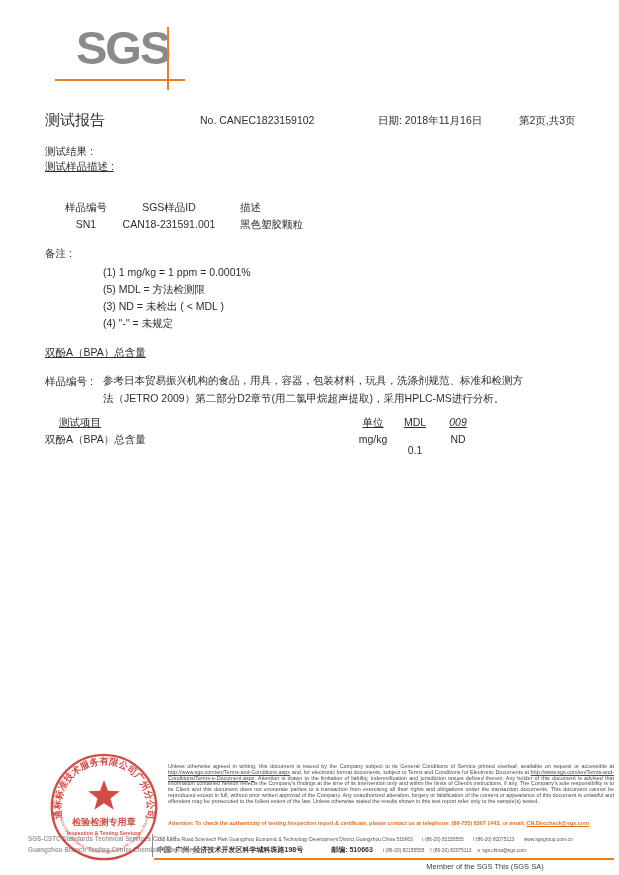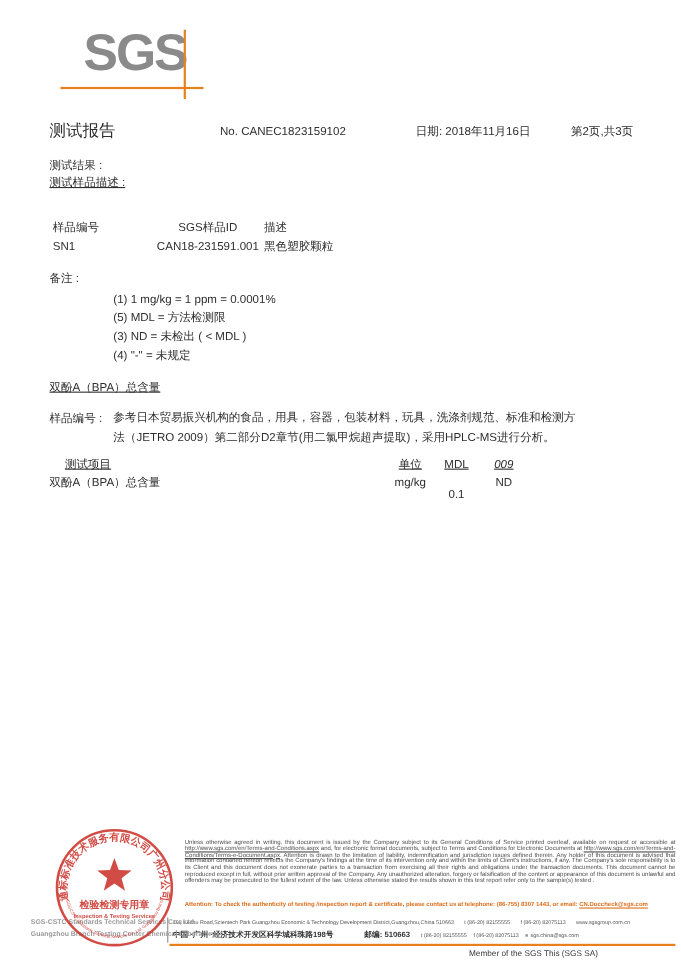--- a/index.html
+++ b/index.html
@@ -10,22 +10,22 @@
   }
   .t{position:absolute;white-space:nowrap;font-size:10.5px;line-height:1.15;}
   .b{font-weight:normal;}
   .u{text-decoration:underline;}
   
   .logo-text{position:absolute;left:76px;top:24px;font-size:47px;font-weight:bold;
     color:#8a8a8a;letter-spacing:-2px;line-height:1;}
   .logo-vline{position:absolute;left:167px;top:27px;width:2px;height:63px;}
   .logo-hline{position:absolute;left:55px;top:79px;width:130px;height:2px;}
   
-  .col-a{position:absolute;left:48px;width:76px;}
-  .col-b{position:absolute;left:132px;width:114px;text-align:center;}
+  .col-a{position:absolute;left:48px;width:76px;text-align:center;}
+  .col-b{position:absolute;left:112px;width:114px;text-align:center;}
   .col-c{position:absolute;left:240px;}
   
   .rcol-unit{position:absolute;left:350px;width:46px;text-align:center;}
   .rcol-mdl{position:absolute;left:398px;width:34px;text-align:center;}
   .rcol-001{position:absolute;left:438px;width:40px;text-align:center;}
   
   .fineprint{position:absolute;left:168px;top:764px;width:446px;
     font-size:5.45px;line-height:5.8px;text-align:justify;color:#4c4c4c;}
   .attention{position:absolute;left:168px;top:821px;width:446px;
     font-size:5.45px;line-height:5.9px;font-weight:bold;color:#dd6f1c;text-align:left;}

